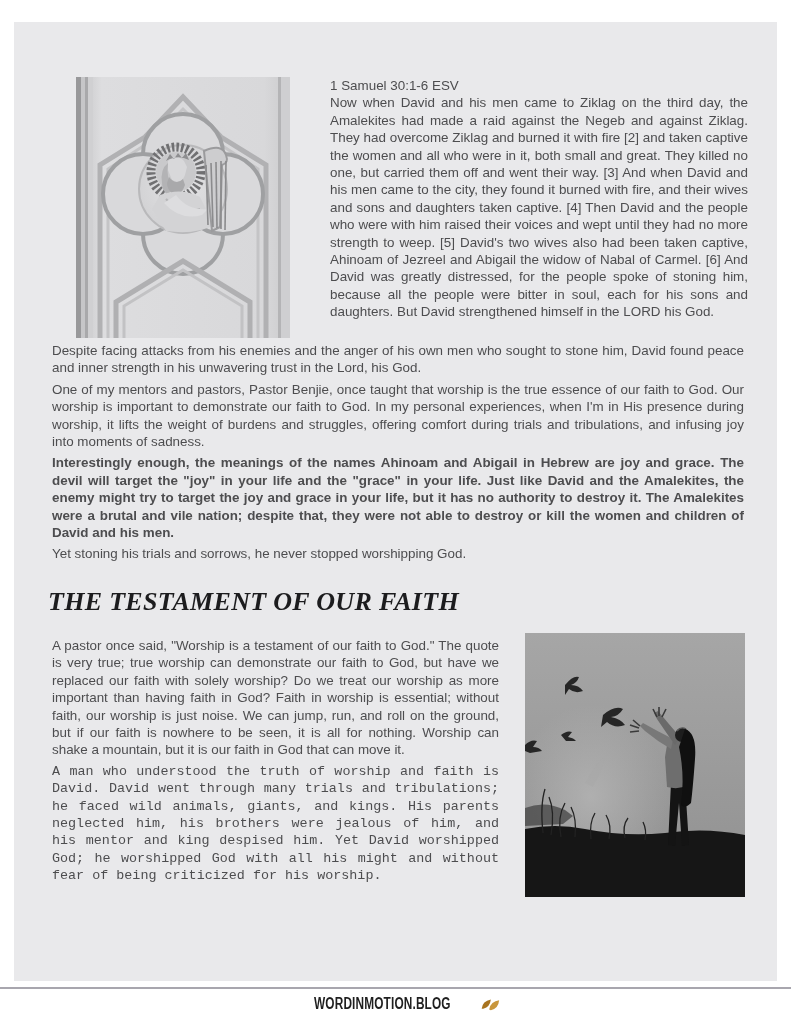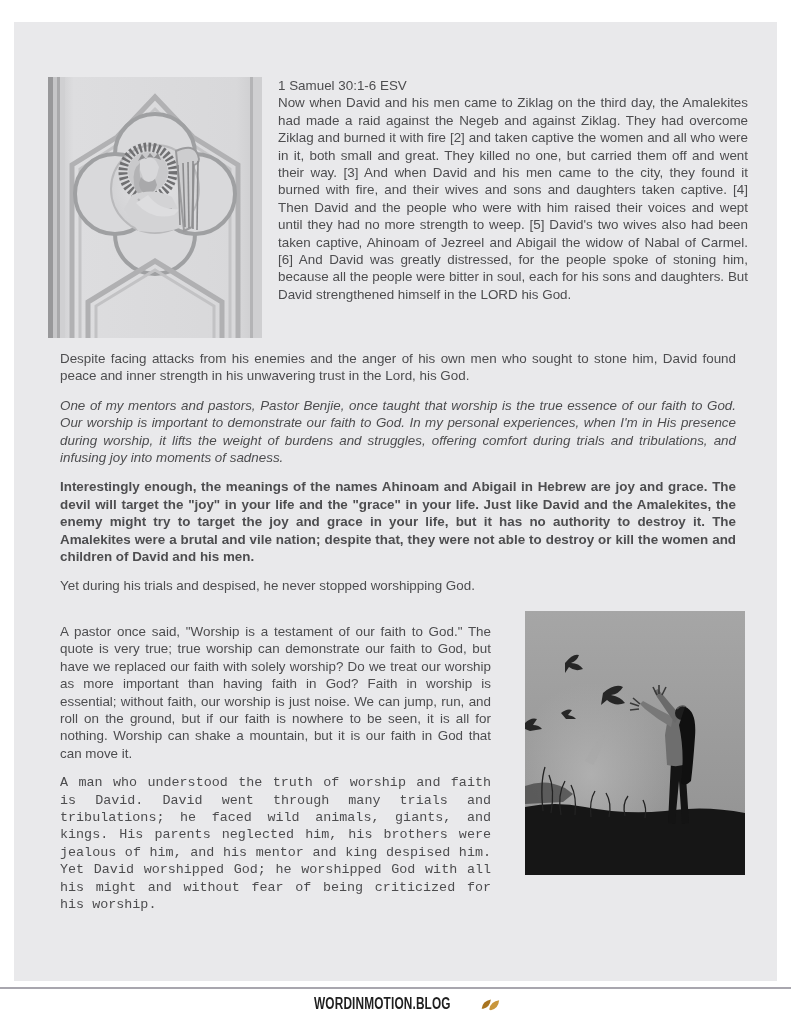--- a/index.html
+++ b/index.html
@@ -10,38 +10,38 @@
     position:relative;
     overflow:hidden;
   }
   .card{
     position:absolute;left:14px;top:22px;
     width:763px;height:959px;
     background:#e9e9eb;
     box-sizing:border-box;
     padding:55px 29px 0 34px;
   }
-  .scripture-row{display:flex;gap:16px;}
+  .scripture-row{display:flex;gap:40px;margin-left:28px;}
   .figure{margin:0;flex:none;line-height:0;}
   .figure svg{display:block;}
   .scripture-text{
     flex:1;
     font-size:13.4px;line-height:17.4px;
     color:#4d4d4f;
   }
   .scripture-ref{white-space:nowrap;}
   .scripture-body{text-align:justify;}
   p.para{
-    margin:12px;
+    margin:4px;
     text-align:justify;
     font-size:13.4px;line-height:17.4px;
     color:#4d4d4f;
   }
   .mt20{margin-top:20px;}
-  .mt13{margin-top:13px;font-style:italic;}
+  .mt13{margin-top:13px;}
   .mt14{margin-top:14px;font-weight:bold;}
   .mt21{margin-top:21px;}
   .mt26{margin-top:26px;font-family:Liberation Mono, monospace;}
   h1.heading{
     margin:24px 0 0 0;
     font-family:"Liberation Serif",serif;
     font-style:italic;font-weight:700;
     font-size:26px;line-height:30px;
     letter-spacing:0.3px;
     color:#1c1c1e;
@@ -130,22 +130,23 @@
 
     <div class="scripture-text">
       <div class="scripture-ref">1 Samuel 30:1-6 ESV</div>
       <div class="scripture-body">Now when David and his men came to Ziklag on the third day, the Amalekites had made a raid against the Negeb and against Ziklag. They had overcome Ziklag and burned it with fire [2] and taken captive the women and all who were in it, both small and great. They killed no one, but carried them off and went their way. [3] And when David and his men came to the city, they found it burned with fire, and their wives and sons and daughters taken captive. [4] Then David and the people who were with him raised their voices and wept until they had no more strength to weep. [5] David's two wives also had been taken captive, Ahinoam of Jezreel and Abigail the widow of Nabal of Carmel. [6] And David was greatly distressed, for the people spoke of stoning him, because all the people were bitter in soul, each for his sons and daughters. But David strengthened himself in the LORD his God.</div>
     </div>
   </section>
 
   <p class="para mt20">Despite facing attacks from his enemies and the anger of his own men who sought to stone him, David found peace and inner strength in his unwavering trust in the Lord, his God.</p>
   <p class="para mt13">One of my mentors and pastors, Pastor Benjie, once taught that worship is the true essence of our faith to God. Our worship is important to demonstrate our faith to God. In my personal experiences, when I'm in His presence during worship, it lifts the weight of burdens and struggles, offering comfort during trials and tribulations, and infusing joy into moments of sadness.</p>
   <p class="para mt14">Interestingly enough, the meanings of the names Ahinoam and Abigail in Hebrew are joy and grace. The devil will target the "joy" in your life and the "grace" in your life. Just like David and the Amalekites, the enemy might try to target the joy and grace in your life, but it has no authority to destroy it. The Amalekites were a brutal and vile nation; despite that, they were not able to destroy or kill the women and children of David and his men.</p>
-  <p class="para mt21">Yet during his trials and despised, he never stopped worshipping God.</p>
-
+  <p class="para mt21">Yet stoning his trials and sorrows, he never stopped worshipping God.</p>
+
+  <h1 class="heading">THE TESTAMENT OF OUR FAITH</h1>
 
   <section class="faith-row">
     <div class="faith-left">
       <p class="para">A pastor once said, "Worship is a testament of our faith to God." The quote is very true; true worship can demonstrate our faith to God, but have we replaced our faith with solely worship? Do we treat our worship as more important than having faith in God? Faith in worship is essential; without faith, our worship is just noise. We can jump, run, and roll on the ground, but if our faith is nowhere to be seen, it is all for nothing. Worship can shake a mountain, but it is our faith in God that can move it.</p>
       <p class="para mt26">A man who understood the truth of worship and faith is David. David went through many trials and tribulations; he faced wild animals, giants, and kings. His parents neglected him, his brothers were jealous of him, and his mentor and king despised him. Yet David worshipped God; he worshipped God with all his might and without fear of being criticized for his worship.</p>
     </div>
 
     <figure class="figure">
       <svg viewBox="0 0 220 264" width="220" height="264">
         <defs>

